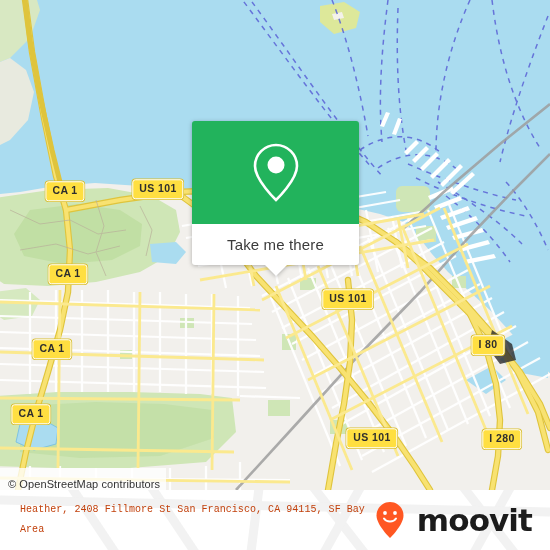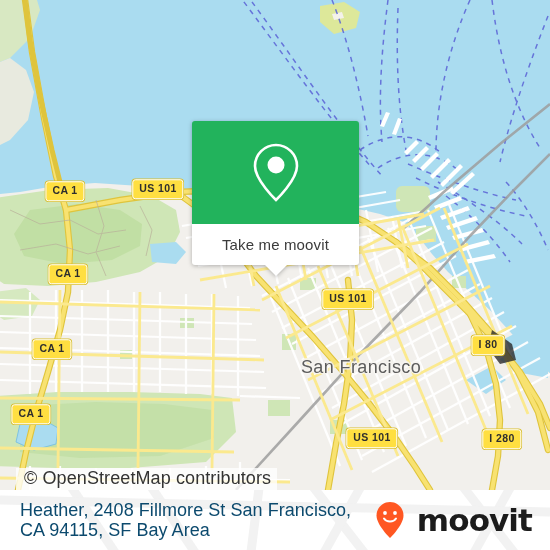--- a/index.html
+++ b/index.html
@@ -35,28 +35,28 @@
     position: absolute;
     left: 0; top: 0;
     width: 550px;
     height: 490px;
     display: block;
   }
 
   
   .attribution {
     position: absolute;
-    left: 16px;
+    left: 0;
     bottom: 0;
     height: 22px;
     padding: 0 6px 0 8px;
     display: flex;
-    align-items: flex-start;
+    align-items: flex-end;
     background: rgba(255,255,255,0.78);
-    font-size: 18px;
+    font-size: 11px;
     color: #333333;
     letter-spacing: 0.1px;
     white-space: nowrap;
     z-index: 6;
   }
 
   
   .shield {
     position: absolute;
     transform: translate(-50%, -50%);
@@ -153,25 +153,26 @@
     position: relative;
     height: 60px;
     display: flex;
     align-items: center;
     justify-content: space-between;
     padding: 0 18px 0 20px;
     box-sizing: border-box;
     z-index: 2;
   }
   .footer-text {
-    font-size: 18px;
+    font-size: 10px;
     line-height: 20px;
-    color: #0c4a6e;
+    color: #c2410c;
     max-width: 395px;
     letter-spacing: 0.05px;
+    font-family: Liberation Mono, monospace;
   }
   .brand {
     display: flex;
     align-items: center;
     gap: 12px;
     flex: 0 0 auto;
   }
   .brand-word {
     font-size: 31px;
     font-weight: bold;
@@ -427,35 +428,34 @@
     <div class="shield" style="left:65px;  top:191px;">CA 1</div>
     <div class="shield" style="left:158px; top:189px;">US 101</div>
     <div class="shield" style="left:68px;  top:274px;">CA 1</div>
     <div class="shield" style="left:52px;  top:349px;">CA 1</div>
     <div class="shield" style="left:31px;  top:414px;">CA 1</div>
     <div class="shield" style="left:348px; top:299px;">US 101</div>
     <div class="shield" style="left:488px; top:345px;">I 80</div>
     <div class="shield" style="left:372px; top:438px;">US 101</div>
     <div class="shield" style="left:502px; top:439px;">I 280</div>
 
-    <div class="city-label" style="left:361px; top:367px;">San Francisco</div>
 
     <div class="attribution">
       <span>© OpenStreetMap contributors</span>
     </div>
 
     <div class="popup">
       <div class="popup-top" style="background:#22b35c;">
         <svg class="pin-icon" width="50" height="62" viewBox="0 0 50 62">
           <path d="M25 3 C13.4 3 4 12.4 4 24 C4 38 25 58 25 58 C25 58 46 38 46 24 C46 12.4 36.6 3 25 3 Z" fill="none" stroke="#ffffff" stroke-width="2.6"></path>
           <circle cx="25" cy="23" r="8.5" fill="#ffffff"></circle>
         </svg>
       </div>
       <div class="popup-bottom">
-        <span class="popup-label">Take me moovit</span>
+        <span class="popup-label">Take me there</span>
       </div>
       <div class="popup-tail"></div>
     </div>
   </div>
 
   <div class="footer">
     <svg class="footer-watermark" viewBox="0 0 550 550">
       <g stroke="#222222" stroke-width="9" fill="none">
         <path d="M 60,470 L 120,560"></path>
         <path d="M 140,470 L 200,560"></path>

